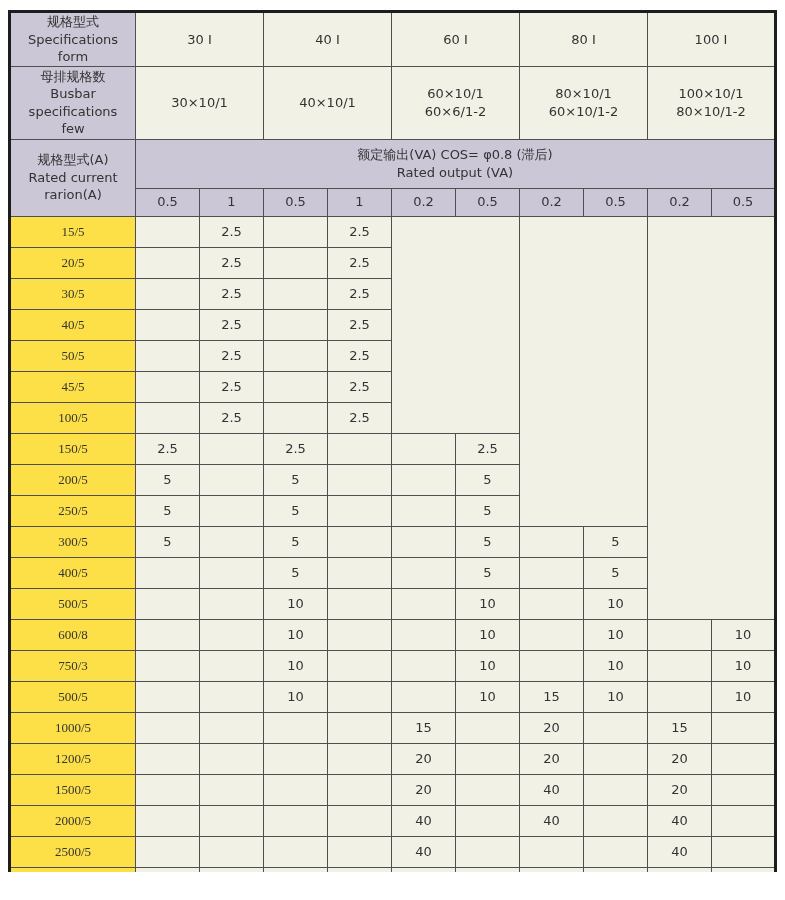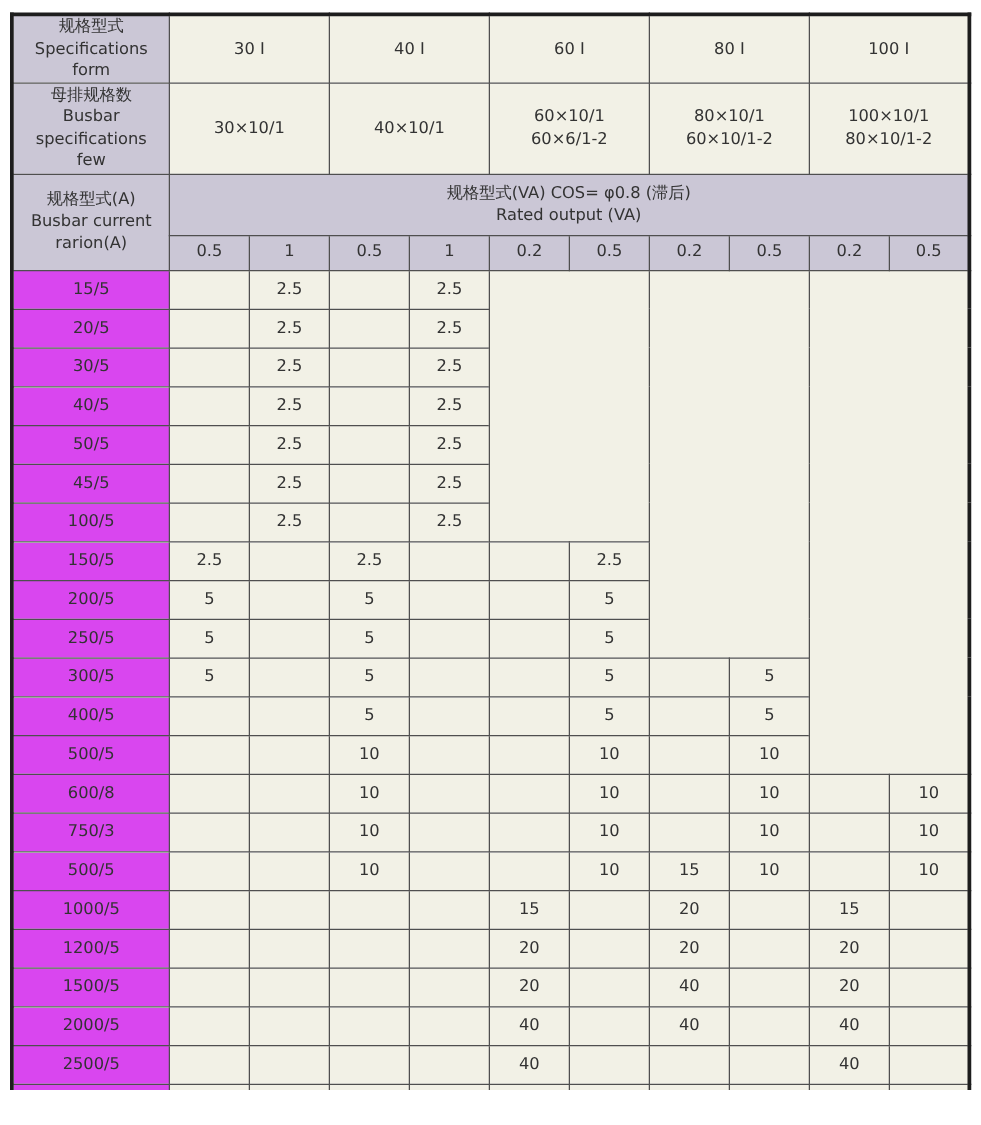--- a/index.html
+++ b/index.html
@@ -25,21 +25,21 @@
     text-align: center;
     vertical-align: middle;
     font-size: 13px;
     line-height: 1.35;
     padding: 0 2px;
     overflow: hidden;
     white-space: nowrap;
   }
   .lav   { background: #cbc7d6; }
   .cream { background: #f2f1e6; }
-  .rowhead { background: #d946ef; }
+  .rowhead { background: #fde047; font-family: Liberation Serif, serif; }
   .hline { display: block; }
   tr.r-form   { height: 50px; }
   tr.r-busbar { height: 73px; }
   tr.r-output { height: 49px; }
   tr.r-sub    { height: 28px; }
   tr.r-data   { height: 31px; }
 </style>
 </head>
 <body>
 
@@ -93,25 +93,25 @@
           <span class="hline">60×10/1-2</span>
         </td>
         <td class="cream" colspan="2">
           <span class="hline">100×10/1</span>
           <span class="hline">80×10/1-2</span>
         </td>
       </tr>
       <tr class="r-output">
         <td class="lav" rowspan="2">
           <span class="hline">规格型式(A)</span>
-          <span class="hline">Busbar current</span>
+          <span class="hline">Rated current</span>
           <span class="hline">rarion(A)</span>
         </td>
         <td class="lav" colspan="10">
-          <span class="hline">规格型式(VA) COS= φ0.8 (滞后)</span>
+          <span class="hline">额定输出(VA) COS= φ0.8 (滞后)</span>
           <span class="hline">Rated output (VA)</span>
         </td>
       </tr>
       <tr class="r-sub">
         <td class="lav">0.5</td>
         <td class="lav">1</td>
         <td class="lav">0.5</td>
         <td class="lav">1</td>
         <td class="lav">0.2</td>
         <td class="lav">0.5</td>

